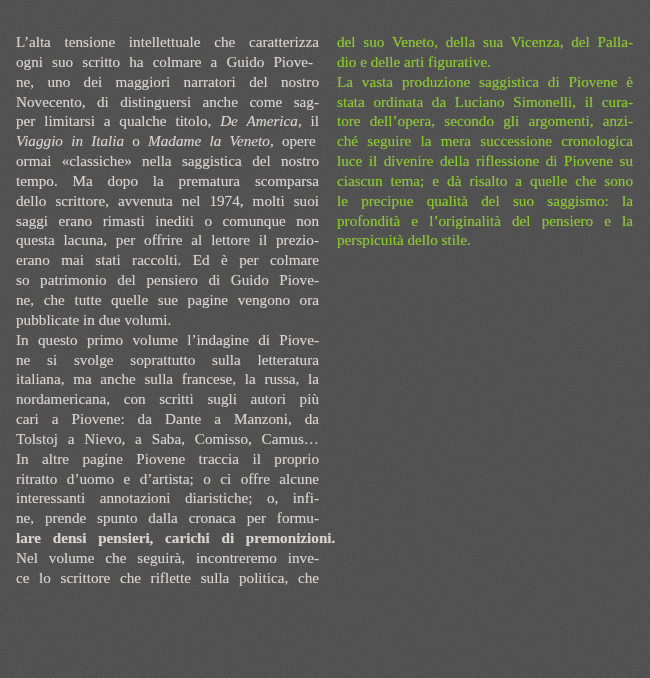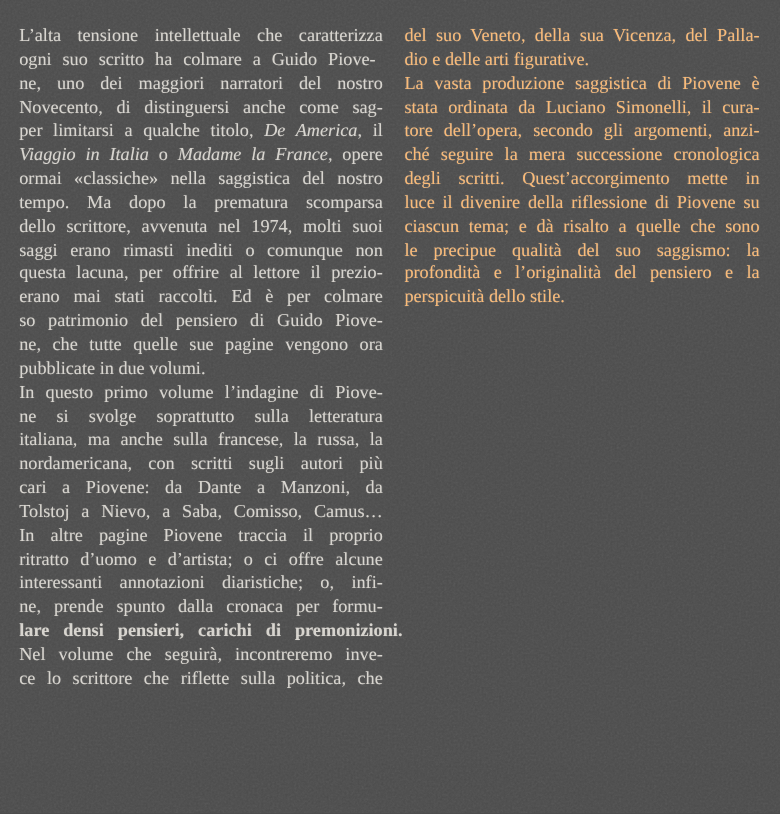--- a/index.html
+++ b/index.html
@@ -13,21 +13,21 @@
     overflow: hidden;
     background: #4c4c4c;
     font-family: "Liberation Serif", "DejaVu Serif", serif;
   }
   .page {
     position: absolute;
     inset: 0;
   }
   .column {
     position: absolute;
-    top: 20px;
+    top: 32px;
     color: #d9d6d0;
     font-size: 15.2px;
     line-height: 19.85px;
     text-shadow: 0 0 1px rgba(205, 202, 196, 0.45);
     -webkit-font-smoothing: antialiased;
   }
   .column-left  { left: 16px;  width: 303px; }
   .column-right { left: 337px; width: 296px; }
   .line { white-space: nowrap; height: 19.85px; }
   .line .inner { display: inline-block; white-space: nowrap; }
@@ -42,21 +42,21 @@
 </head>
 <body style="background: rgb(76, 76, 76);">
 
 <div class="page">
   <div class="column column-left" id="col-left" style="color: rgb(217, 214, 208);">
       <div class="line"><span class="inner" style="word-spacing: 9.90234px;"><span>L’alta tensione intellettuale che caratterizza</span></span></div>
       <div class="line"><span class="inner" style="word-spacing: 5.26116px;"><span>ogni suo scritto ha colmare a Guido Piove-</span></span></div>
       <div class="line"><span class="inner" style="word-spacing: 9.51823px;"><span>ne, uno dei maggiori narratori del nostro</span></span></div>
       <div class="line"><span class="inner" style="word-spacing: 7.62812px;"><span>Novecento, di distinguersi anche come sag-</span></span></div>
       <div class="line"><span class="inner" style="word-spacing: 5.0625px;"><span>per limitarsi a qualche titolo, </span><span class="it">De America</span><span>, il</span></span></div>
-      <div class="line"><span class="inner" style="word-spacing: 4.39955px;"><span class="it">Viaggio in Italia</span><span> o </span><span class="it">Madame la France</span><span>, opere</span></span></div>
+      <div class="line"><span class="inner" style="word-spacing: 4.39955px;"><span class="it">Viaggio in Italia</span><span> o </span><span class="it">Madame la Veneto</span><span>, opere</span></span></div>
       <div class="line"><span class="inner" style="word-spacing: 6.53125px;"><span>ormai «classiche» nella saggistica del nostro</span></span></div>
       <div class="line"><span class="inner" style="word-spacing: 11.0031px;"><span>tempo. Ma dopo la prematura scomparsa</span></span></div>
       <div class="line"><span class="inner" style="word-spacing: 5.22656px;"><span>dello scrittore, avvenuta nel 1974, molti suoi</span></span></div>
       <div class="line"><span class="inner" style="word-spacing: 6.63281px;"><span>saggi erano rimasti inediti o comunque non</span></span></div>
       <div class="line"><span class="inner" style="word-spacing: 5.01339px;"><span>questa lacuna, per offrire al lettore il prezio-</span></span></div>
       <div class="line"><span class="inner" style="word-spacing: 7.62277px;"><span>erano mai stati raccolti. Ed è per colmare</span></span></div>
       <div class="line"><span class="inner" style="word-spacing: 6.77083px;"><span>so patrimonio del pensiero di Guido Piove-</span></span></div>
       <div class="line"><span class="inner" style="word-spacing: 5.8125px;"><span>ne, che tutte quelle sue pagine vengono ora</span></span></div>
       <div class="line para-end"><span class="inner" style="word-spacing: 0px;"><span>pubblicate in due volumi.</span></span></div>
       <div class="line"><span class="inner" style="word-spacing: 5.50521px;"><span>In questo primo volume l’indagine di Piove-</span></span></div>
@@ -66,28 +66,27 @@
       <div class="line"><span class="inner" style="word-spacing: 9.1875px;"><span>cari a Piovene: da Dante a Manzoni, da</span></span></div>
       <div class="line"><span class="inner" style="word-spacing: 6.03125px;"><span>Tolstoj a Nievo, a Saba, Comisso, Camus…</span></span></div>
       <div class="line"><span class="inner" style="word-spacing: 9.59375px;"><span>In altre pagine Piovene traccia il proprio</span></span></div>
       <div class="line"><span class="inner" style="word-spacing: 5.67188px;"><span>ritratto d’uomo e d’artista; o ci offre alcune</span></span></div>
       <div class="line"><span class="inner" style="word-spacing: 10.6914px;"><span>interessanti annotazioni diaristiche; o, infi-</span></span></div>
       <div class="line"><span class="inner" style="word-spacing: 6.99479px;"><span>ne, prende spunto dalla cronaca per formu-</span></span></div>
       <div class="line"><span class="inner" style="word-spacing: 7.88125px; font-weight: bold;"><span>lare densi pensieri, carichi di premonizioni.</span></span></div>
       <div class="line"><span class="inner" style="word-spacing: 7.125px;"><span>Nel volume che seguirà, incontreremo inve-</span></span></div>
       <div class="line"><span class="inner" style="word-spacing: 5.81473px;"><span>ce lo scrittore che riflette sulla politica, che</span></span></div>
     </div>
-  <div class="column column-right" id="col-right" style="color: #fdba74;">
+  <div class="column column-right" id="col-right" style="color: #84cc16;">
       <div class="line"><span class="inner" style="word-spacing: 3.99554px;"><span>del suo Veneto, della sua Vicenza, del Palla-</span></span></div>
       <div class="line para-end"><span class="inner" style="word-spacing: 0px;"><span>dio e delle arti figurative.</span></span></div>
       <div class="line"><span class="inner" style="word-spacing: 5.04948px;"><span>La vasta produzione saggistica di Piovene è</span></span></div>
       <div class="line"><span class="inner" style="word-spacing: 4.83854px;"><span>stata ordinata da Luciano Simonelli, il cura-</span></span></div>
       <div class="line"><span class="inner" style="word-spacing: 5.35938px;"><span>tore dell’opera, secondo gli argomenti, anzi-</span></span></div>
       <div class="line"><span class="inner" style="word-spacing: 5.475px;"><span>ché seguire la mera successione cronologica</span></span></div>
-      <div class="line"><span class="inner" style="word-spacing: 10.9102px;"><span>degli scritti. Quest’accorgimento mette in</span></span></div>
       <div class="line"><span class="inner" style="word-spacing: 2.69866px;"><span>luce il divenire della riflessione di Piovene su</span></span></div>
       <div class="line"><span class="inner" style="word-spacing: 4.21094px;"><span>ciascun tema; e dà risalto a quelle che sono</span></span></div>
       <div class="line"><span class="inner" style="word-spacing: 9.40625px;"><span>le precipue qualità del suo saggismo: la</span></span></div>
       <div class="line"><span class="inner" style="word-spacing: 7.29948px;"><span>profondità e l’originalità del pensiero e la</span></span></div>
       <div class="line para-end"><span class="inner" style="word-spacing: 0px;"><span>perspicuità dello stile.</span></span></div>
     </div>
 
   <svg class="grain" width="650" height="678" aria-hidden="true">
     <filter id="grainF">
       <feTurbulence type="fractalNoise" baseFrequency="0.55" numOctaves="3" stitchTiles="stitch"></feTurbulence>

